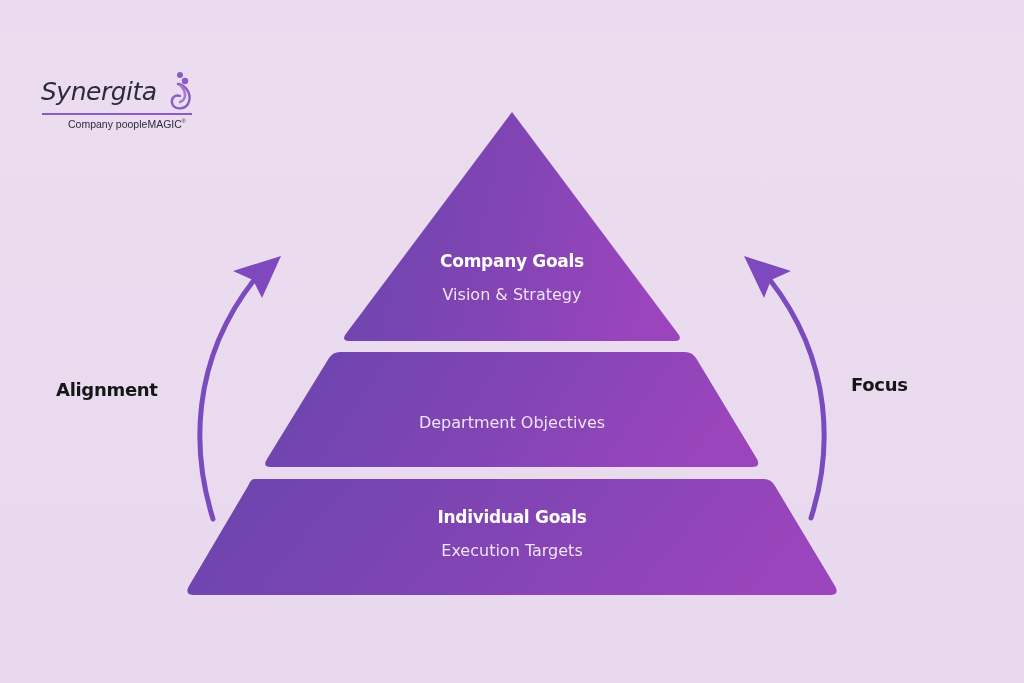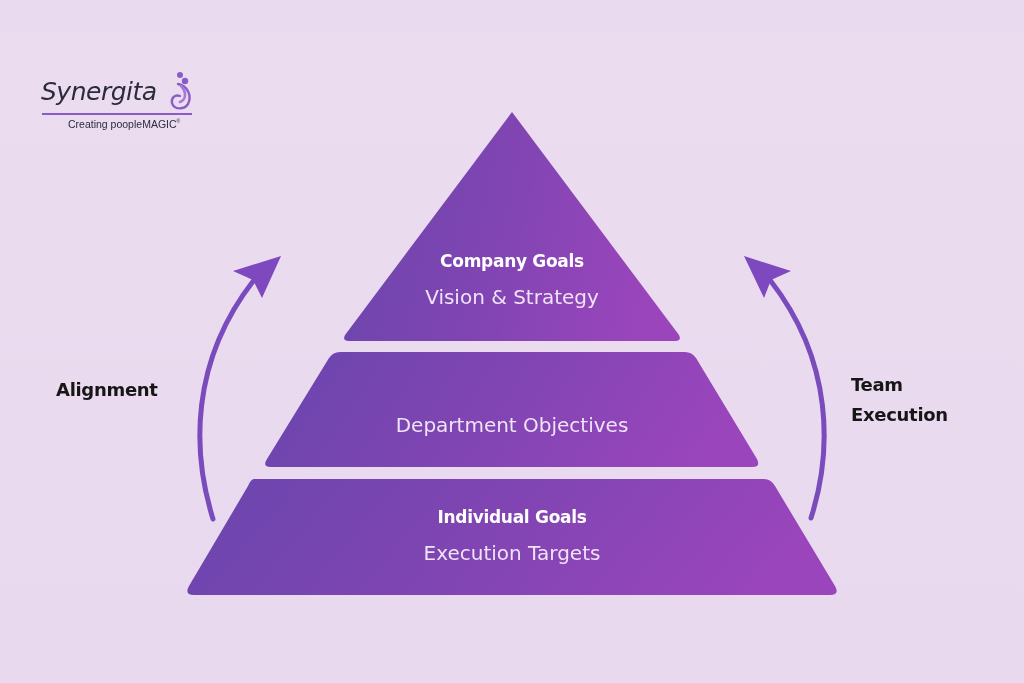--- a/index.html
+++ b/index.html
@@ -78,21 +78,21 @@
       font-weight: bold;
       font-size: 17px;
       white-space: nowrap;
       letter-spacing: -0.3px;
     }
     .tier-sub {
       position: absolute;
       transform: translateX(-50%);
       color: #efe3f7;
       font-family: "DejaVu Sans", sans-serif;
-      font-size: 20px;
+      font-size: 16px;
       white-space: nowrap;
     }
     .side-label {
       position: absolute;
       color: #161616;
       font-family: "DejaVu Sans", sans-serif;
       font-weight: bold;
       font-size: 18px;
       line-height: 30px;
       white-space: nowrap;
@@ -136,30 +136,29 @@
 
   <div class="logo">
     <span class="logo-word">Synergita</span>
     <svg class="logo-mark" viewBox="0 0 26 42">
       <circle cx="12" cy="5" r="3" fill="#8a5cc7"></circle>
       <circle cx="17" cy="11" r="3.2" fill="#8a5cc7"></circle>
       <path d="M10,14 C20,16 24,26 20,34 C16,40 6,40 4,33 C3,28 7,24 12,26" fill="none" stroke="#8a5cc7" stroke-width="2.4" stroke-linecap="round"></path>
       <path d="M13,16 C19,22 18,30 12,32" fill="none" stroke="#a57ad6" stroke-width="2.6" stroke-linecap="round"></path>
     </svg>
     <div class="logo-rule"></div>
-    <span class="logo-tagline"><span>Creating poopleMAGIC</span><sup>®</sup></span>
+    <span class="logo-tagline"><span>Company poopleMAGIC</span><sup>®</sup></span>
   </div>
 
   <div class="tier-title" style="left:512px; top:219px;">Company Goals</div>
   <div class="tier-sub" style="left:512px; top:253px;">Vision &amp; Strategy</div>
 
   <div class="tier-sub" style="left:512px; top:381px;">Department Objectives</div>
 
   <div class="tier-title" style="left:512px; top:475px;">Individual Goals</div>
   <div class="tier-sub" style="left:512px; top:509px;">Execution Targets</div>
 
   <div class="side-label" style="left:56px; top:343px;">Alignment</div>
   <div class="side-label" style="left:851px; top:338px;">
-    <div>Team</div>
-    <div>Execution</div>
+    <div>Focus</div>
   </div>
 
 </div>
 
 </body></html>

